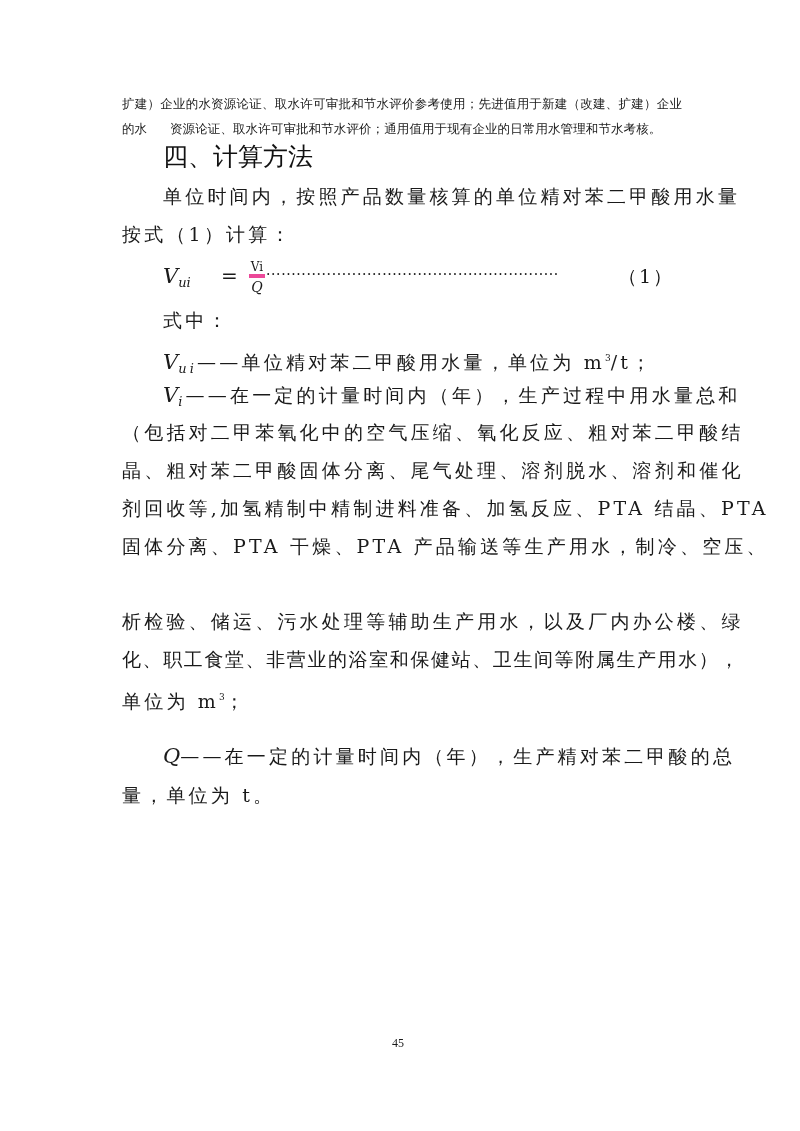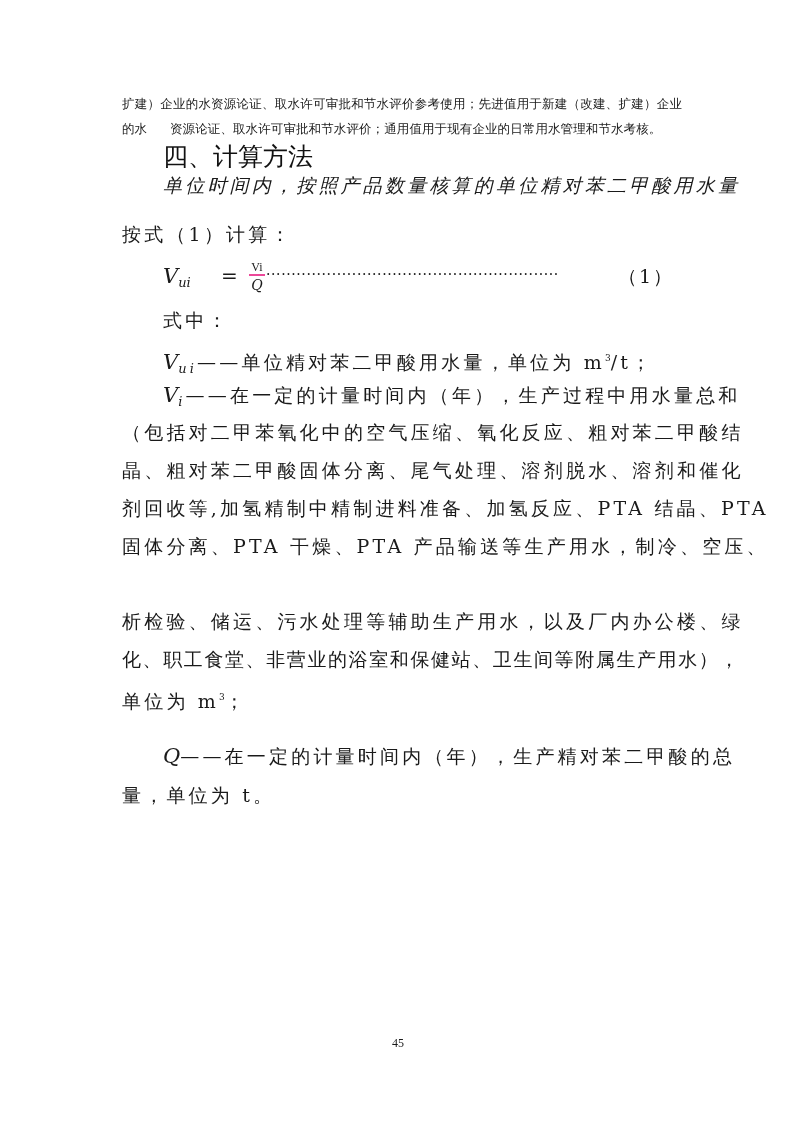--- a/index.html
+++ b/index.html
@@ -7,37 +7,37 @@
   .page { position:absolute; left:0; top:0; width:800px; height:1039px; }
   .small { position:absolute; left:122px; width:560px; font-size:12.5px; line-height:25px; letter-spacing:0.1px; text-align:justify; }
   .heading { position:absolute; left:163px; top:142px; font-family:"DejaVu Sans", "Liberation Sans", sans-serif; font-size:25px; line-height:30px; color:#111; }
   .line { position:absolute; left:122px; width:556px; font-size:19px; line-height:24px; letter-spacing:3.2px; white-space:nowrap; }
   .indent { left:163px; }
   .var { font-family:"DejaVu Serif", "Liberation Serif", serif; font-style:italic; letter-spacing:0; font-size:21px; }
   .sub { font-size:13px; vertical-align:-4px; font-style:italic; }
   .sup { font-size:9px; vertical-align:8px; letter-spacing:0; }
   .formula { position:absolute; left:163px; top:258px; width:520px; height:44px; }
   .frac { position:absolute; left:86px; top:2px; font-size:12px; text-align:center; width:16px; }
-  .frac .num { display:block; border-bottom:2px solid #ec4899; line-height:14px; font-style:normal;font-family:Liberation Serif, serif; }
+  .frac .num { display:block; border-bottom:4px solid #ec4899; line-height:14px; font-style:normal; }
   .frac .den { display:block; line-height:18px; font-style:italic; font-size:14px; }
   .dots { position:absolute; left:103px; top:8px; width:350px; overflow:hidden; white-space:nowrap; font-size:14px; letter-spacing:0.6px; }
   .eqno { position:absolute; left:455px; top:6px; font-size:19px; letter-spacing:2px; }
   .pagenum { position:absolute; left:392px; top:1036px; font-size:12px; font-family:"Liberation Serif", serif; }
 </style>
 </head>
 <body>
 
 <div class="page">
 
   <div class="small" style="top:91px;">扩建）企业的水资源论证、取水许可审批和节水评价参考使用；先进值用于新建（改建、扩建）企业的水</div>
   <div class="small" style="top:116px;margin-left:48px;">资源论证、取水许可审批和节水评价；通用值用于现有企业的日常用水管理和节水考核。</div>
 
   <div class="heading">四、计算方法</div>
 
-  <div class="line indent" style="top:173px;font-style:italic;">单位时间内，按照产品数量核算的单位精对苯二甲酸用水量</div>
+  <div class="line indent" style="top:184px;">单位时间内，按照产品数量核算的单位精对苯二甲酸用水量</div>
   <div class="line" style="top:222px;">按式（1）计算：</div>
 
   <div class="formula">
     <span style="position:absolute;left:0;top:6px;">
       <span class="var">V</span><span class="sub">ui</span>
     </span>
     <span style="position:absolute;left:58px;top:6px;font-size:20px;">=</span>
     <span class="frac">
       <span class="num">Vi</span>
       <span class="den">Q</span>

